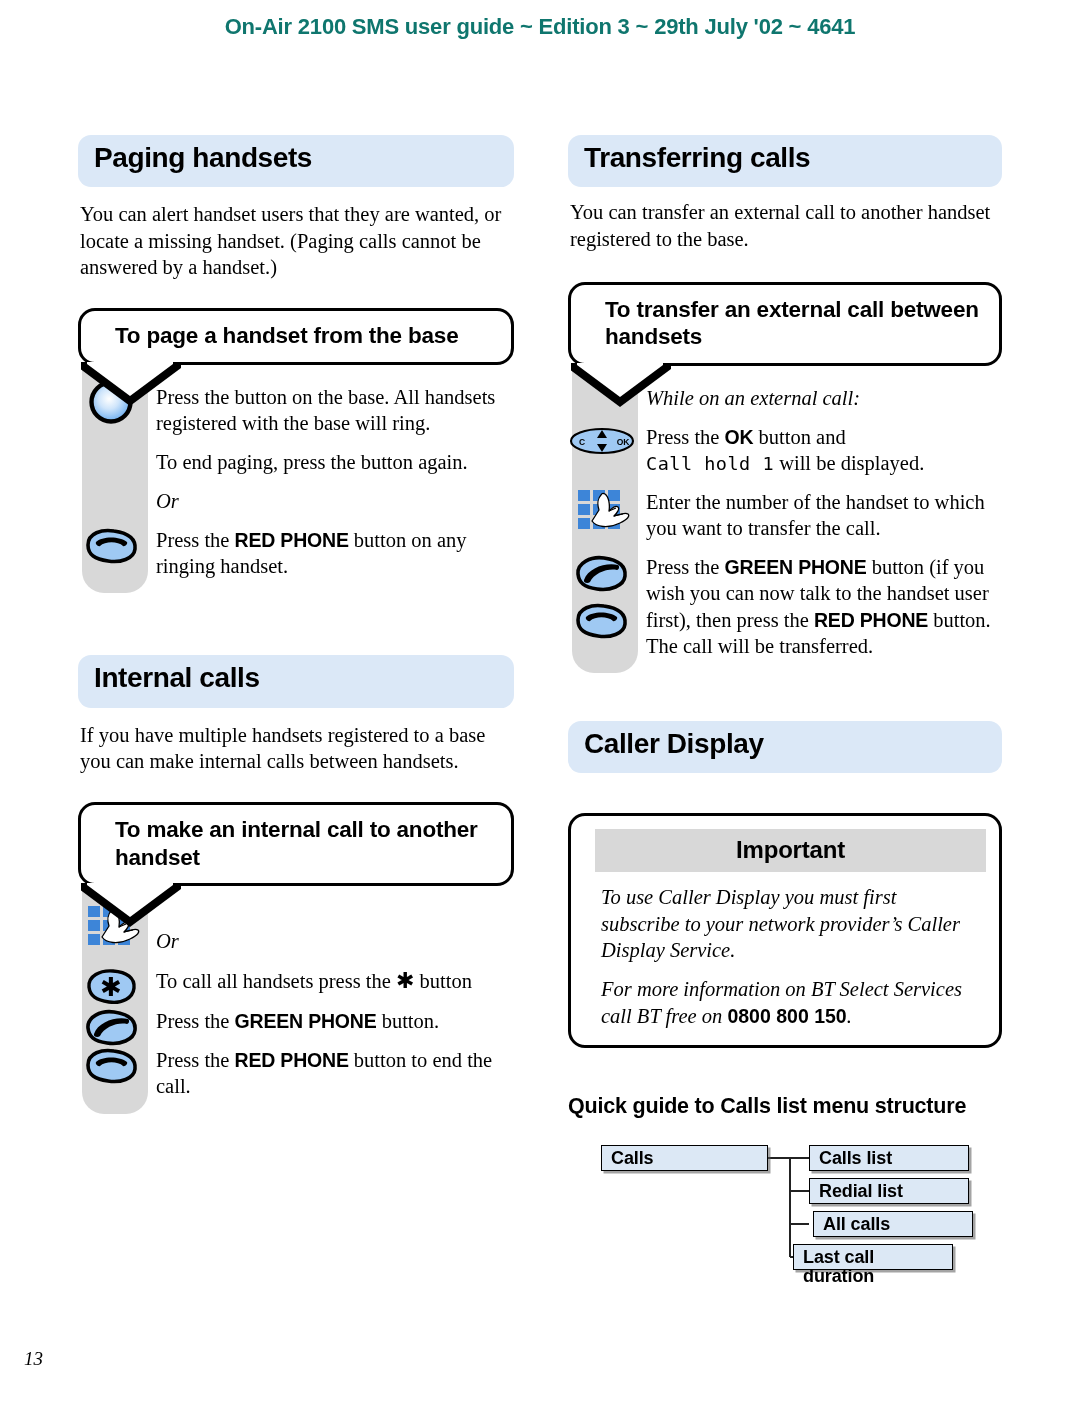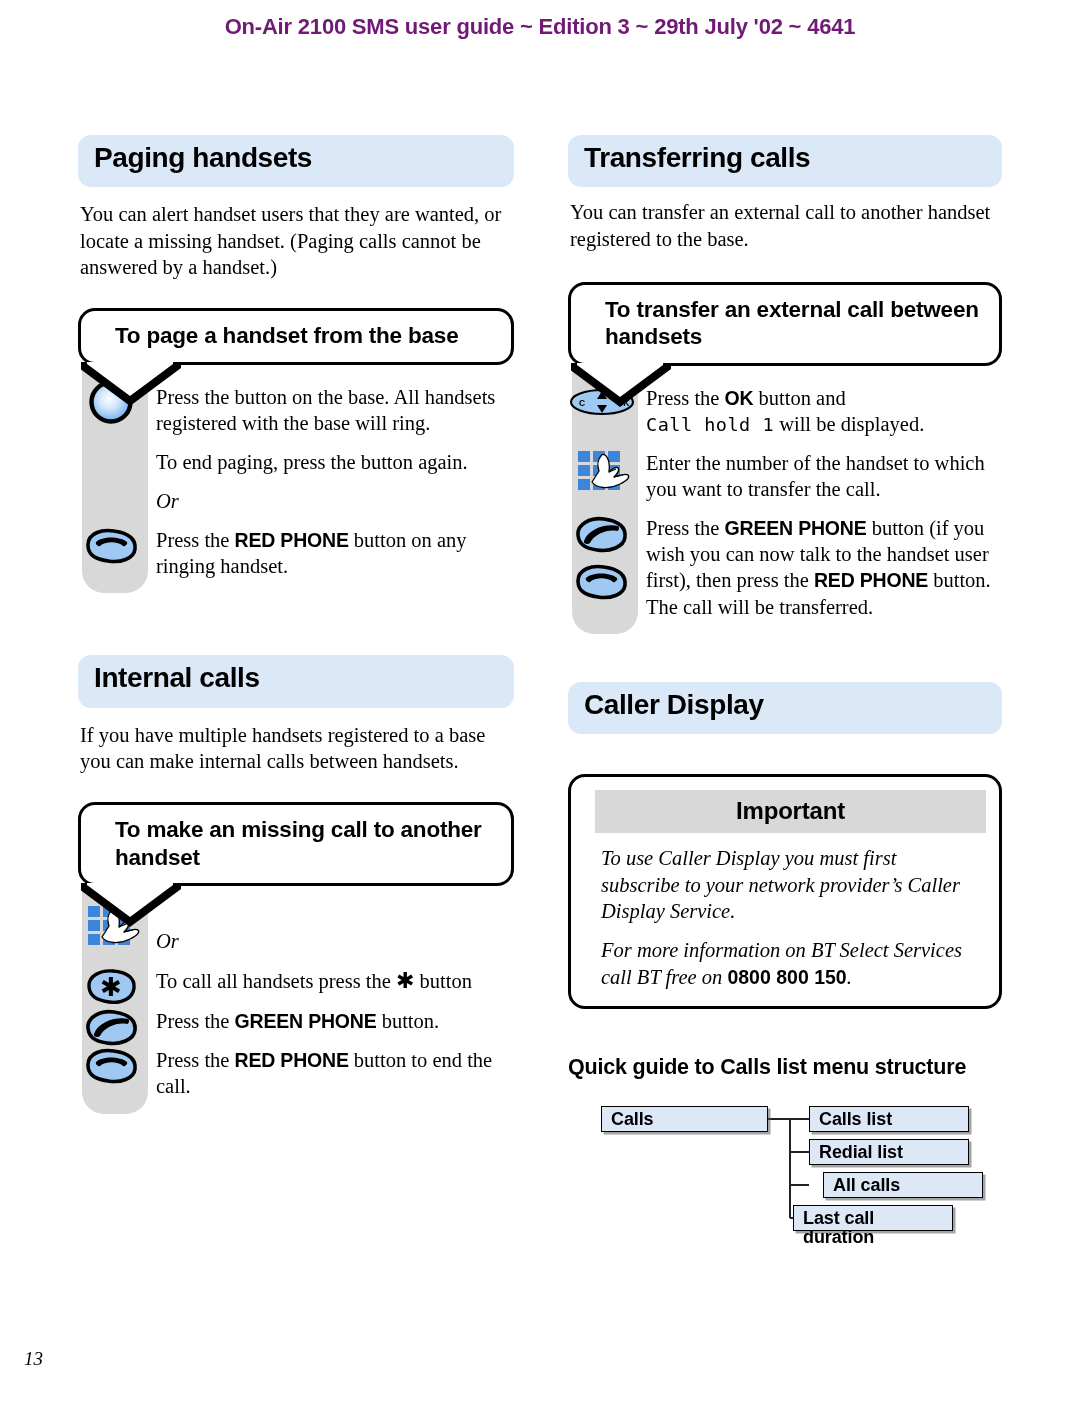--- a/index.html
+++ b/index.html
@@ -20,21 +20,21 @@
 
   
   .running-head {
     position: absolute;
     top: 14px; left: 0; right: 0;
     text-align: center;
     font-family: "Liberation Sans", sans-serif;
     font-weight: bold;
     font-size: 22px;
     letter-spacing: -0.2px;
-    color: #701a75;
+    color: #0f766e;
   }
 
   
   .col-left  { position: absolute; left: 78px;  top: 135px; width: 436px; }
   .col-right { position: absolute; left: 568px; top: 135px; width: 434px; }
 
   
   .section-head {
     background: #dbe8f7;
     border-radius: 13px;
@@ -167,21 +167,21 @@
     font-size: 18px;
     letter-spacing: -0.1px;
     padding: 3px 8px 4px 9px;
     box-sizing: border-box;
     height: 26px;
     line-height: 19px;
   }
   .node-root  { left: 33px;  top: 0px;   width: 167px; }
   .node-c0    { left: 241px; top: 0px;   width: 160px; }
   .node-c1    { left: 241px; top: 33px;  width: 160px; }
-  .node-c2    { left: 255px; top: 66px;  width: 160px; }
+  .node-c2    { left: 245px; top: 66px;  width: 160px; }
   .node-c3    { left: 225px; top: 99px;  width: 160px; }
 
   
   .folio {
     position: absolute;
     left: 24px;
     bottom: 52px;
     font-style: italic;
     font-size: 19px;
   }
@@ -252,21 +252,21 @@
         </div>
       </div>
     </div>
 
     <div style="margin-top:62px;">
       <div class="section-head">Internal calls</div>
       <div class="body-text">If you have multiple handsets registered to a base you can make internal calls between handsets.</div>
 
       <div class="proc" style="margin-top:28px;">
         <div class="callout">
-          <span>To make an missing call to another handset</span>
+          <span>To make an internal call to another handset</span>
           <div class="tail">
             <svg width="120" height="48" viewBox="0 0 120 48">
               <path d="M -2 -6 L -2 6 L 49 44 L 100 6 L 100 -6 Z" fill="#000"></path>
               <path d="M 6 -12 L 6 2 L 49 34 L 92 2 L 92 -12 Z" fill="#ffffff"></path>
             </svg>
           </div>
         </div>
 
         <div class="strip-wrap">
           <div class="gray-strip"></div>
@@ -346,20 +346,23 @@
               <path d="M -2 -6 L -2 6 L 49 44 L 100 6 L 100 -6 Z" fill="#000"></path>
               <path d="M 6 -12 L 6 2 L 49 34 L 92 2 L 92 -12 Z" fill="#ffffff"></path>
             </svg>
           </div>
         </div>
 
         <div class="strip-wrap">
           <div class="gray-strip"></div>
           <div class="steps">
 
+            <div class="step noicon">
+              <div class="step-text ital">While on an external call:</div>
+            </div>
 
             <div class="step">
               <span class="step-icon">
                 <svg width="74" height="46" viewBox="0 0 74 46">
                   <ellipse cx="34" cy="19" rx="31" ry="12" fill="#9fc9f3" stroke="#000" stroke-width="2.1"></ellipse>
                   <text x="14" y="23" font-family="'Liberation Sans', sans-serif" font-size="8.5" font-weight="bold" text-anchor="middle" fill="#000">C</text>
                   <text x="55" y="23" font-family="'Liberation Sans', sans-serif" font-size="8.5" font-weight="bold" text-anchor="middle" fill="#000">OK</text>
                   <path d="M 34 8 L 39 16 L 29 16 Z" fill="#000"></path>
                   <path d="M 34 30 L 29 22 L 39 22 Z" fill="#000"></path>
                 </svg>

